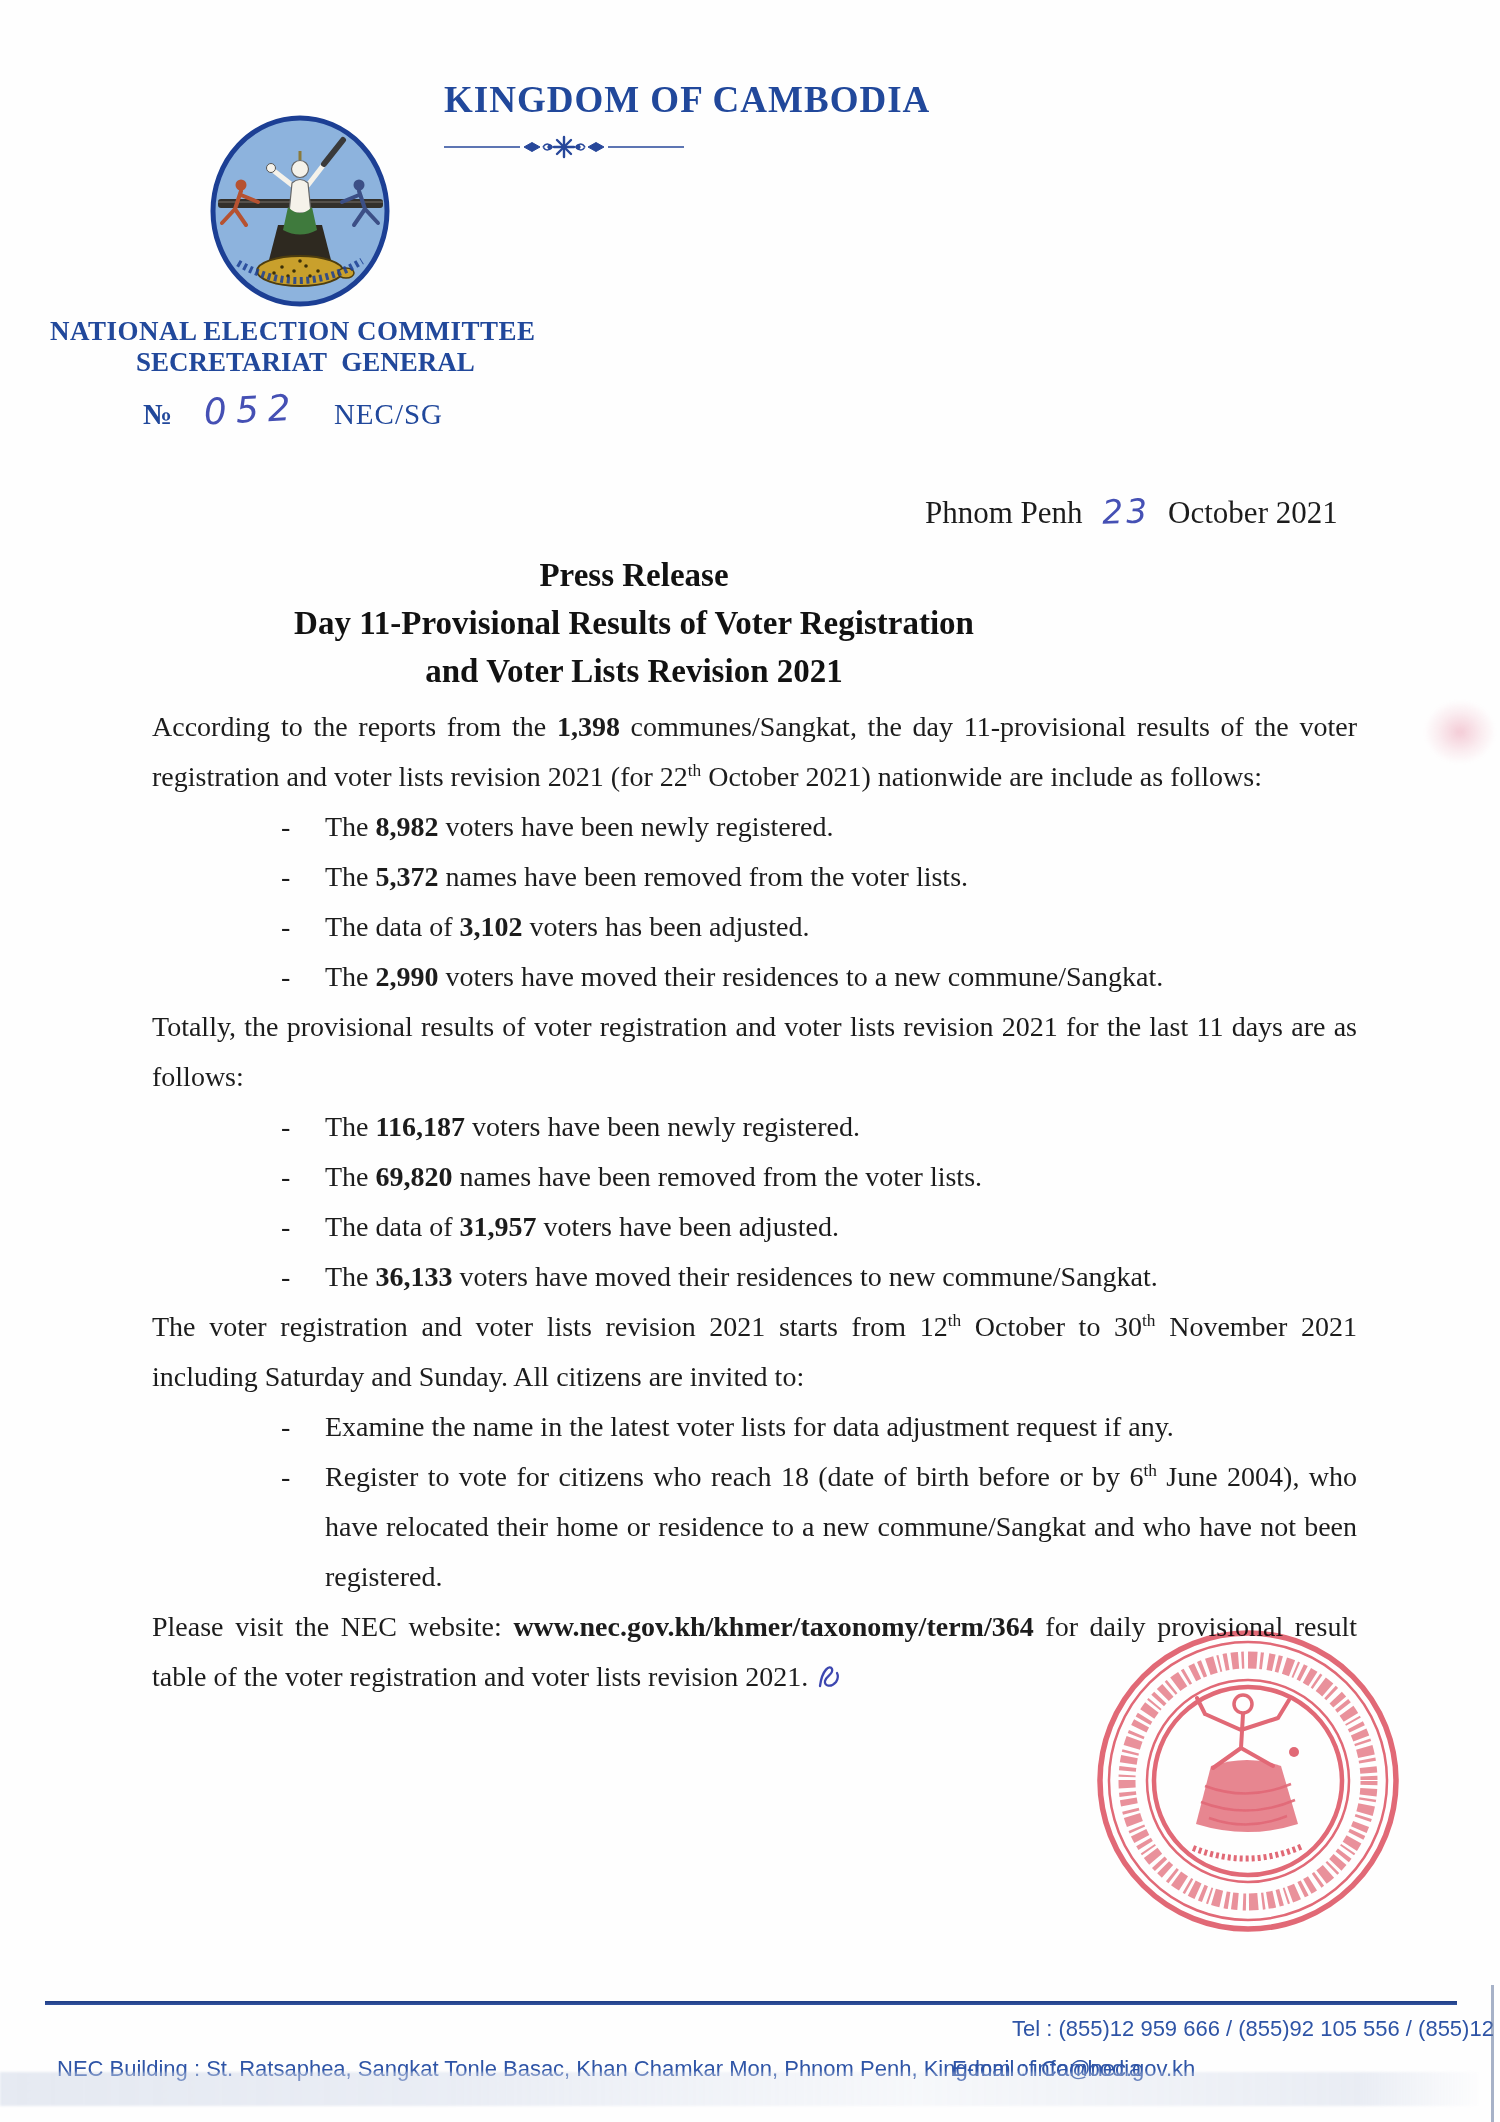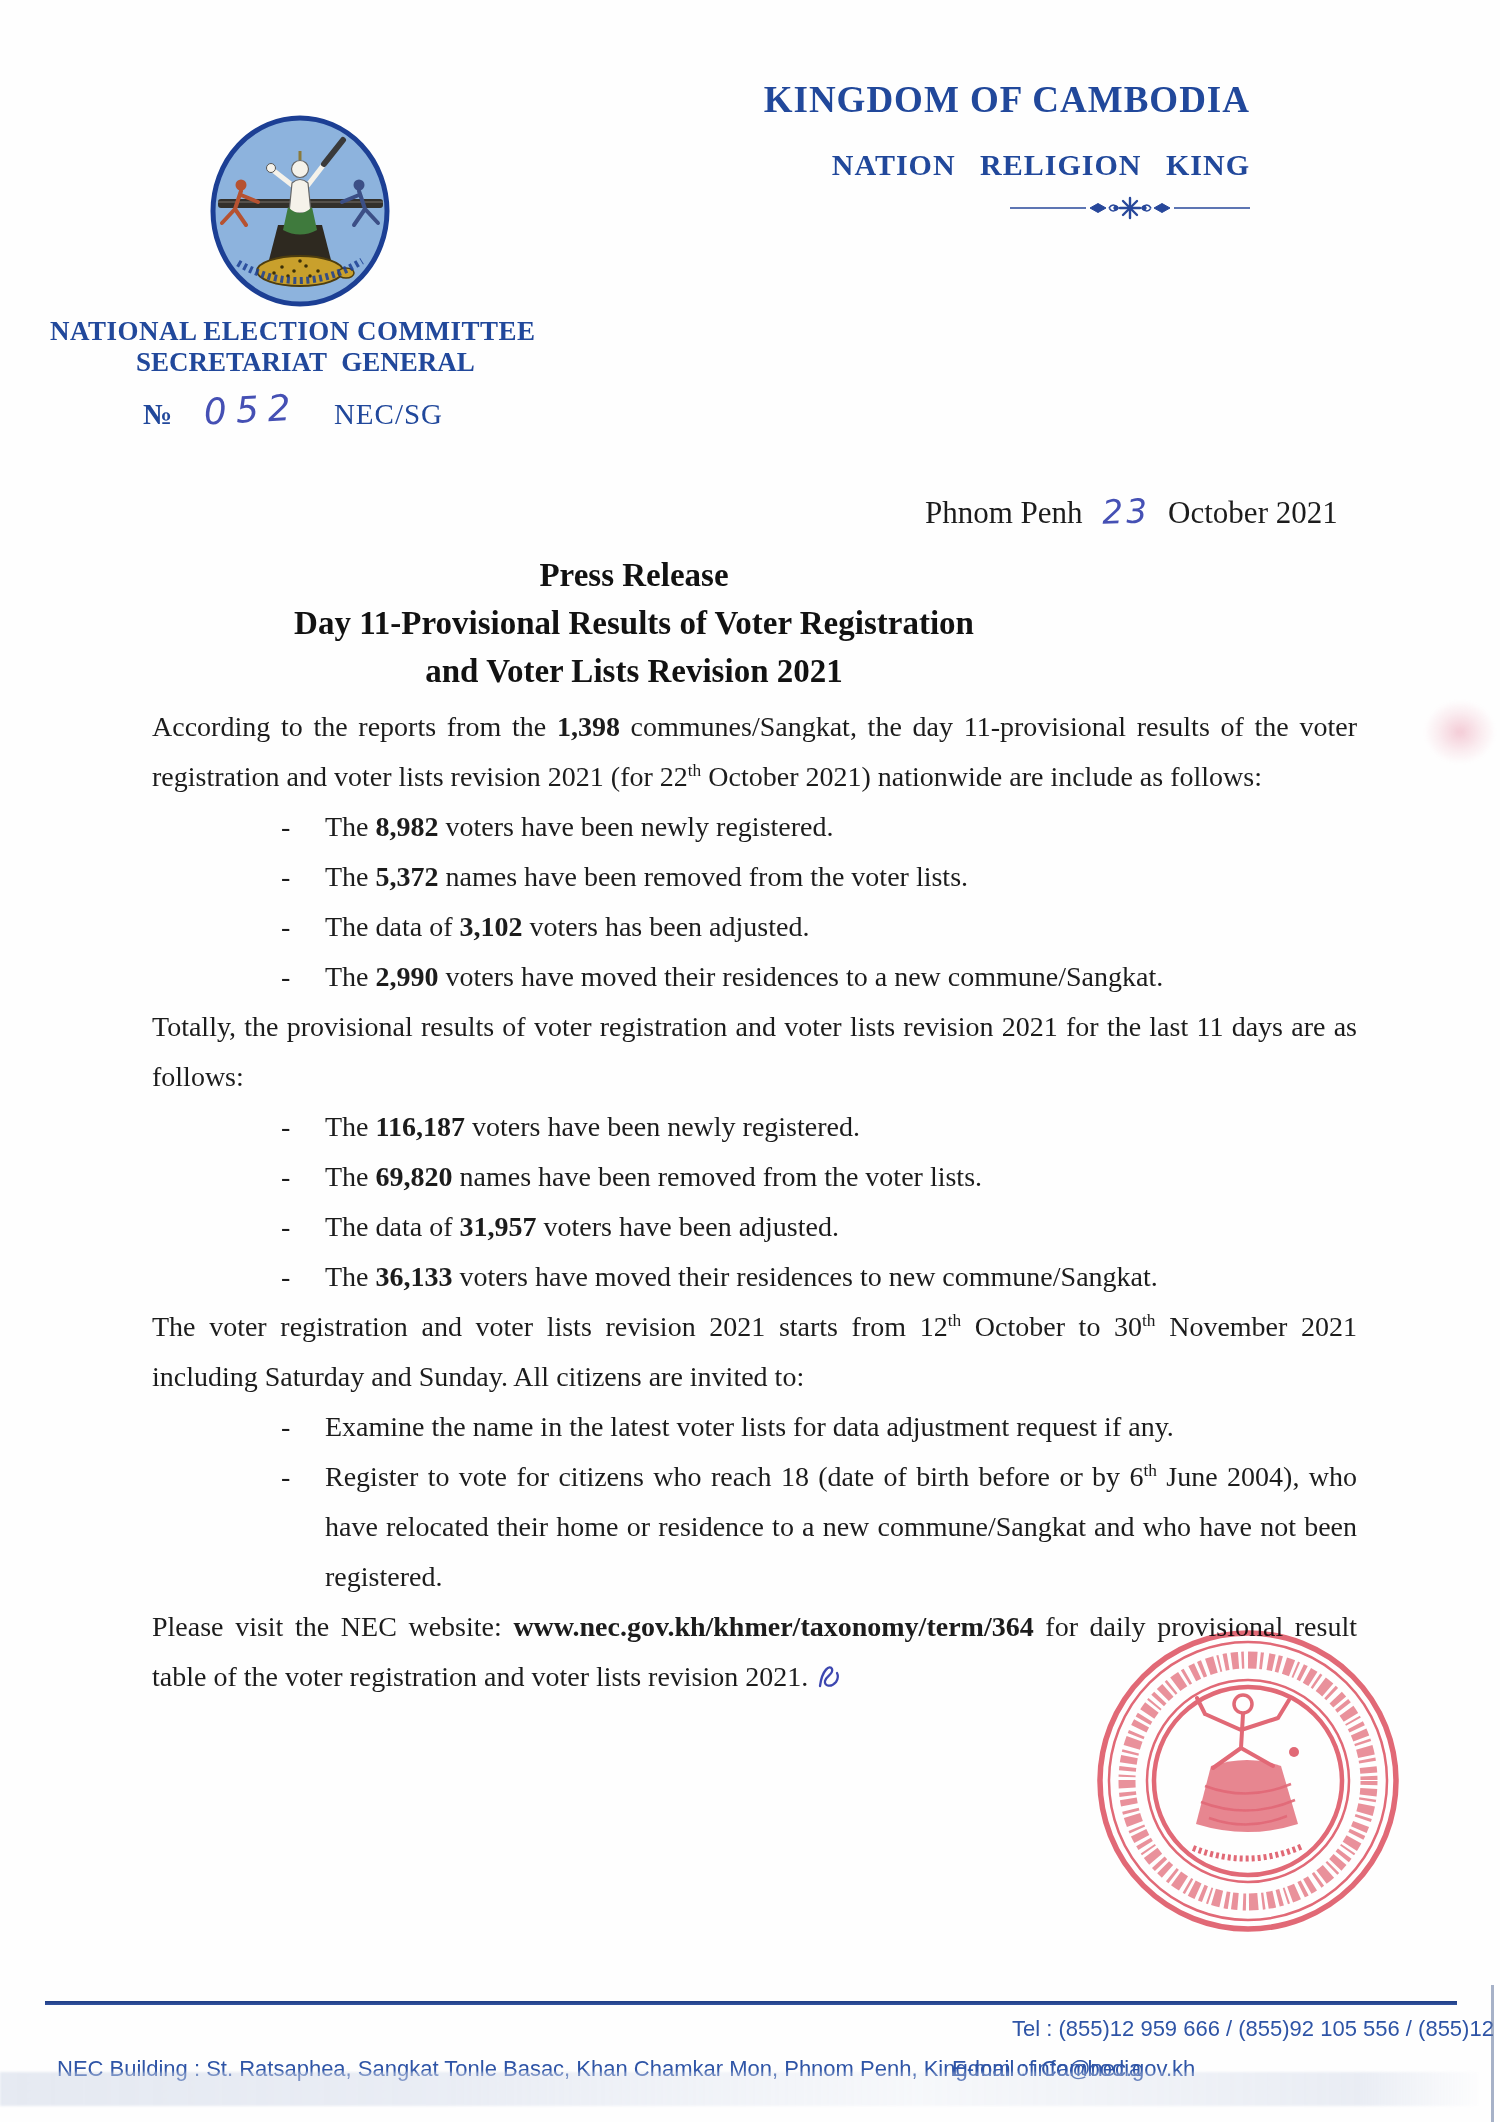--- a/index.html
+++ b/index.html
@@ -8,21 +8,21 @@
     --footer_blue:#2e54a6;
     --stamp_red:#d93a4c;
     --text_black:#1c1c1c;
   }
   *{margin:0;padding:0;box-sizing:border-box;}
   body{background:#777;font-family:"Liberation Serif","DejaVu Serif",serif;}
   .page{position:relative;width:1500px;height:2122px;background:#fefefe;overflow:hidden;}
 
   
   .emblem{position:absolute;left:208px;top:113px;width:185px;height:197px;}
-  .kingdom-block{position:absolute;left:400px;top:78px;width:850px;text-align:right;color:var(--header_blue);}
+  .kingdom-block{position:absolute;left:444px;top:78px;width:850px;text-align:left;color:var(--header_blue);}
   .kingdom{font-size:37px;font-weight:bold;letter-spacing:1px;}
   .motto{margin-top:27px;font-size:30px;font-weight:bold;word-spacing:16px;letter-spacing:1px;}
   .ornament{margin-top:13px;}
 
   .org{position:absolute;left:50px;top:316px;color:var(--header_blue);font-weight:bold;}
   .org .committee{font-size:27px;letter-spacing:.5px;text-align:right;}
   .org .secretariat{margin:0 0 0 86px;font-size:27px;word-spacing:8px;}
   .org .doc-no{margin:13px 0 0 93px;font-size:29px;word-spacing:4px;font-weight:normal;color:var(--header_blue);display:flex;align-items:baseline;}
   .org .doc-no .no-label{font-weight:bold;}
   .handwrite{font-family:"DejaVu Sans",sans-serif;font-style:italic;color:var(--ink_blue);display:inline-block;}
@@ -103,21 +103,20 @@
         <circle cx="102" cy="163" r="1.8"></circle>
       <circle cx="66" cy="160" r="1.8"></circle>
         <circle cx="92" cy="148" r="1.8"></circle>
     </g>
 
     <path d="M30 150 Q92 186 154 148" stroke="#1c3f94" stroke-width="7" stroke-dasharray="3 3.5" fill="none" opacity=".85"></path>
   </svg>
 
   <div class="kingdom-block">
     <div class="kingdom">KINGDOM OF CAMBODIA</div>
-    <div class="motto">NATION RELIGION KING</div>
     <div class="ornament">
       <svg width="240" height="26" viewBox="0 0 240 26">
         <g stroke="#27479a" fill="#27479a">
           <line x1="0" y1="13" x2="76" y2="13" stroke-width="1.6"></line>
           <line x1="164" y1="13" x2="240" y2="13" stroke-width="1.6"></line>
           <polygon points="80,13 88,8.5 96,13 88,17.5"></polygon>
           <path d="M99 13 q4 -6 9 0 q-5 6 -9 0" stroke-width="1.5" fill="none"></path>
           <circle cx="106" cy="13" r="2.2"></circle>
           <g stroke-width="2.4" stroke-linecap="round">
             <line x1="120" y1="3" x2="120" y2="23"></line>

